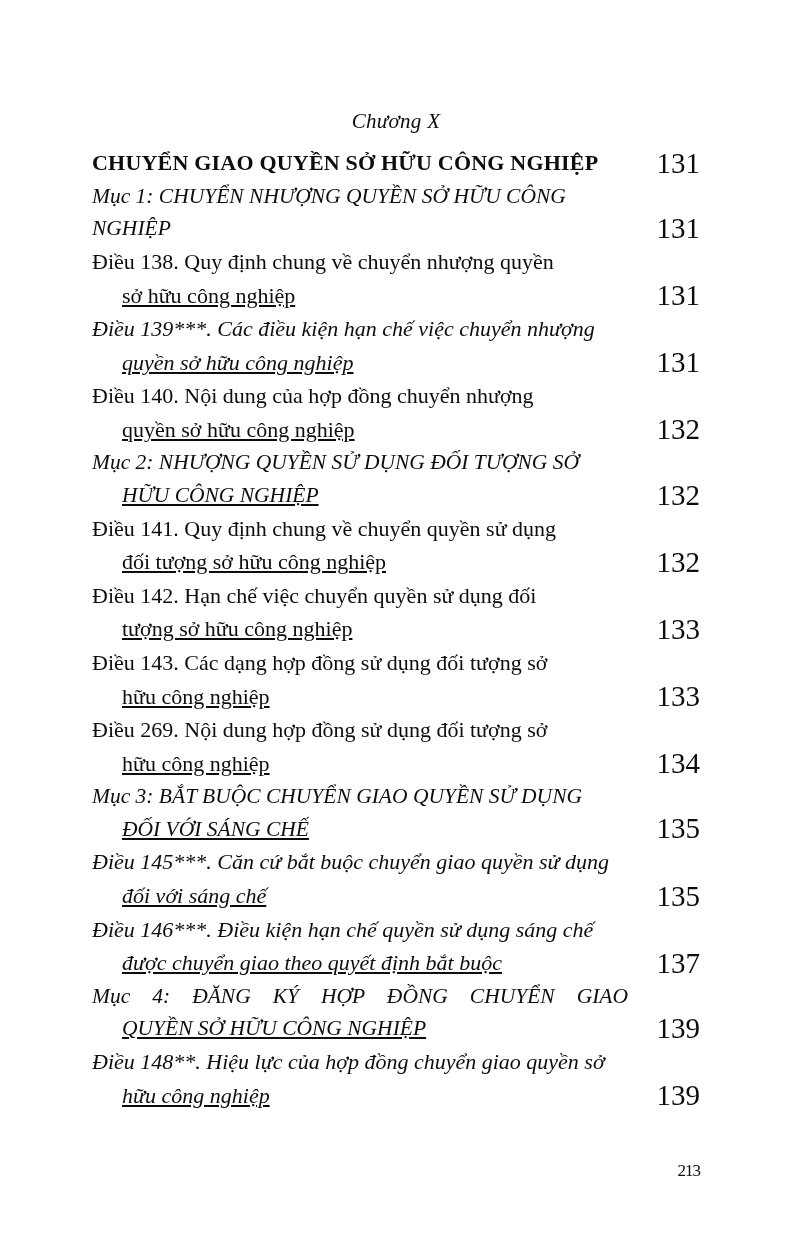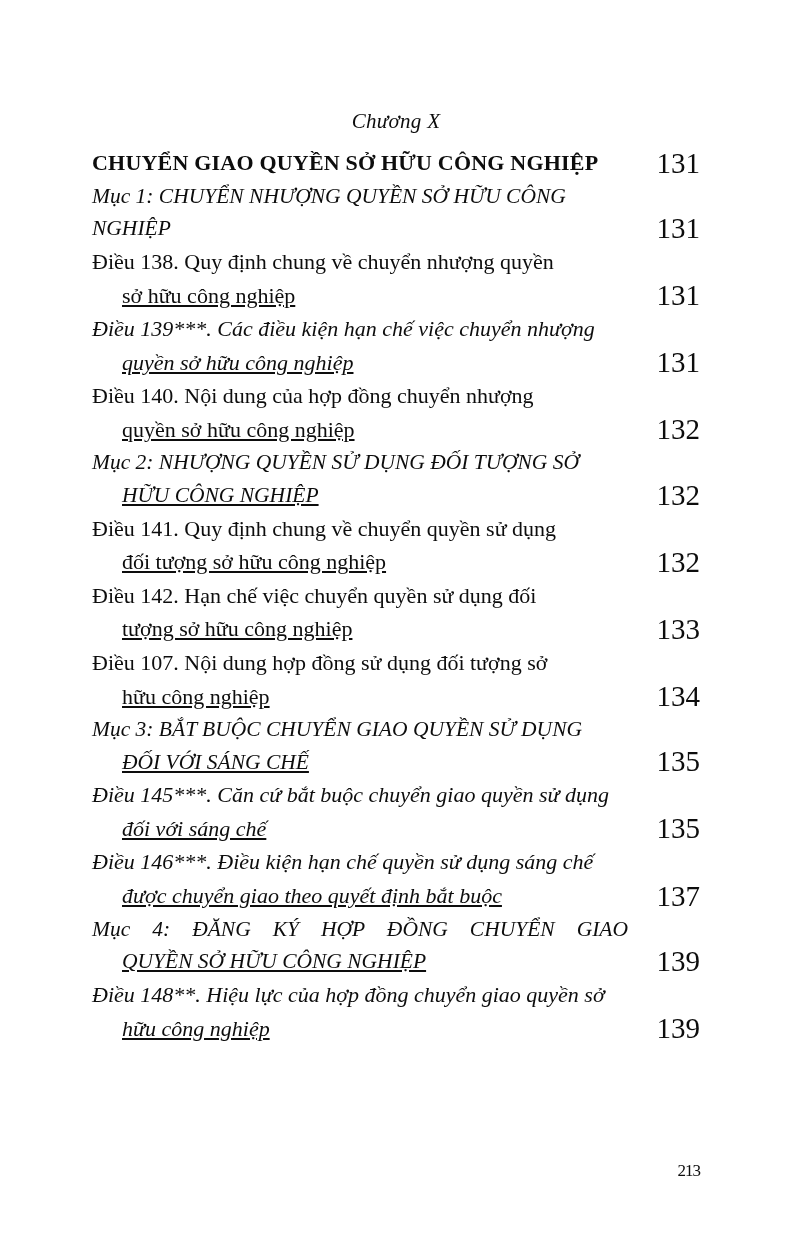--- a/index.html
+++ b/index.html
@@ -149,24 +149,31 @@
       </tr>
 
       <tr class="row-gap-sm">
         <td class="txt">
           <span class="dieu">Điều 142. Hạn chế việc chuyển quyền sử dụng đối</span>
           <span class="dieu ind">tượng sở hữu công nghiệp</span>
         </td>
         <td class="pg pg-bottom">133</td>
       </tr>
 
-
-      <tr class="row-gap-sm">
-        <td class="txt">
-          <span class="dieu">Điều 107. Nội dung hợp đồng sử dụng đối tượng sở</span>
+      <tr class="row-gap-sm">
+        <td class="txt">
+          <span class="dieu">Điều 143. Các dạng hợp đồng sử dụng đối tượng sở</span>
+          <span class="dieu ind">hữu công nghiệp</span>
+        </td>
+        <td class="pg pg-bottom">133</td>
+      </tr>
+
+      <tr class="row-gap-sm">
+        <td class="txt">
+          <span class="dieu">Điều 269. Nội dung hợp đồng sử dụng đối tượng sở</span>
           <span class="dieu ind">hữu công nghiệp</span>
         </td>
         <td class="pg pg-bottom">134</td>
       </tr>
 
       <tr class="row-gap">
         <td class="txt">
           <span class="muc">Mục 3: BẮT BUỘC CHUYỂN GIAO QUYỀN SỬ DỤNG</span>
           <span class="muc ind">ĐỐI VỚI SÁNG CHẾ</span>
         </td>

